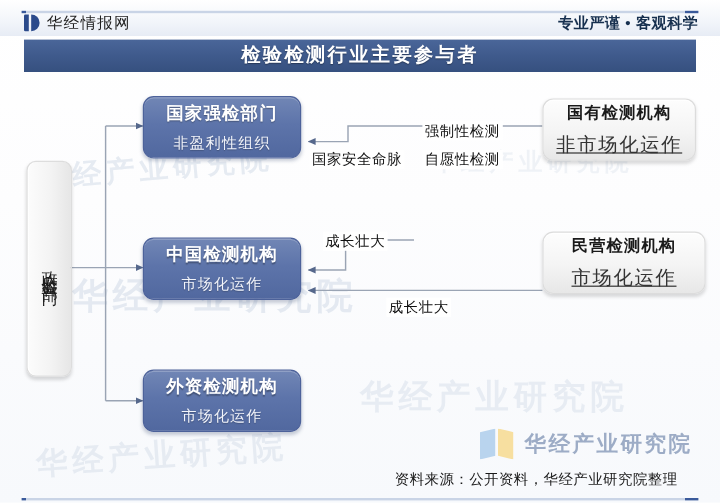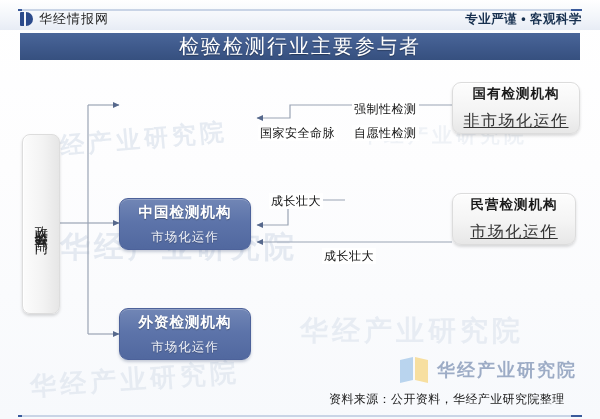--- a/index.html
+++ b/index.html
@@ -24,21 +24,21 @@
   .brand-mark i.l{left:0;width:4px;border-radius:1px 0 0 1px;}
   .brand-mark i.r{left:6px;width:7px;border-radius:0 7px 7px 0;}
   .brand-text{font-size:13px;color:#1f1f1f;letter-spacing:1px;line-height:14px;font-weight:500;}
   .tagline{position:absolute;right:18px;top:12px;font-size:12.5px;color:#17304f;
            letter-spacing:.5px;line-height:14px;font-weight:600;}
 
   
   .banner{position:absolute;left:20px;top:33px;width:560px;height:27px;
           background:linear-gradient(180deg,#4a6699 0%,#3f5a8c 50%,#36507f 100%);
           display:flex;align-items:center;justify-content:center;}
-  .banner-title{color:#fff;font-size:20px;font-weight:normal;letter-spacing:2px;
+  .banner-title{color:#fff;font-size:16px;font-weight:bold;letter-spacing:2px;
                 text-shadow:0 1px 1px rgba(0,0,0,.35);}
 
   
   .wm{position:absolute;color:#e2e8f0;font-weight:bold;white-space:nowrap;
       letter-spacing:4px;user-select:none;pointer-events:none;}
   .wm1{left:32px;top:62px;font-size:24px;transform:rotate(-5deg);opacity:.85;}
   .wm2{left:60px;top:165px;font-size:30px;opacity:.9;}
   .wm3{left:30px;top:300px;font-size:26px;transform:rotate(-4deg);opacity:.8;}
   .wm4{left:300px;top:250px;font-size:28px;opacity:.75;}
   .wm5{left:360px;top:60px;font-size:20px;opacity:.5;}
@@ -154,37 +154,41 @@
         <path d="M345,138 L288,138 L288,163 L257,163" marker-end="url(#arl)"></path>
 
         <path d="M452,180 L257,180" marker-end="url(#arl)"></path>
       </g>
     </svg>
 
     <div class="gov">
       <span>政府监管部门</span>
     </div>
 
+    <div class="box box-blue" style="left:119px;top:18px;width:132px;height:52px;">
+      <div class="t1">国家强检部门</div>
+      <div class="t2">非盈利性组织</div>
+    </div>
 
     <div class="box box-blue" style="left:119px;top:136px;width:132px;height:52px;">
       <div class="t1">中国检测机构</div>
       <div class="t2">市场化运作</div>
     </div>
 
     <div class="box box-blue" style="left:119px;top:246px;width:132px;height:52px;">
       <div class="t1">外资检测机构</div>
       <div class="t2">市场化运作</div>
     </div>
 
     <div class="box box-grey" style="left:452px;top:20px;width:128px;height:52px;">
       <div class="t1">国有检测机构</div>
       <div class="t2">非市场化运作</div>
     </div>
 
-    <div class="box box-grey" style="left:452px;top:131px;width:124px;height:52px;">
+    <div class="box box-grey" style="left:452px;top:131px;width:136px;height:52px;">
       <div class="t1">民营检测机构</div>
       <div class="t2">市场化运作</div>
     </div>
 
     <div class="elabel elabel-boxed" style="left:352px;top:39px;">强制性检测</div>
     <div class="elabel elabel-boxed" style="left:352px;top:63px;">自愿性检测</div>
     <div class="elabel elabel-boxed" style="left:258px;top:63px;">国家安全命脉</div>
     <div class="elabel elabel-boxed" style="left:269px;top:131px;">成长壮大</div>
     <div class="elabel elabel-boxed" style="left:322px;top:186px;">成长壮大</div>
 

